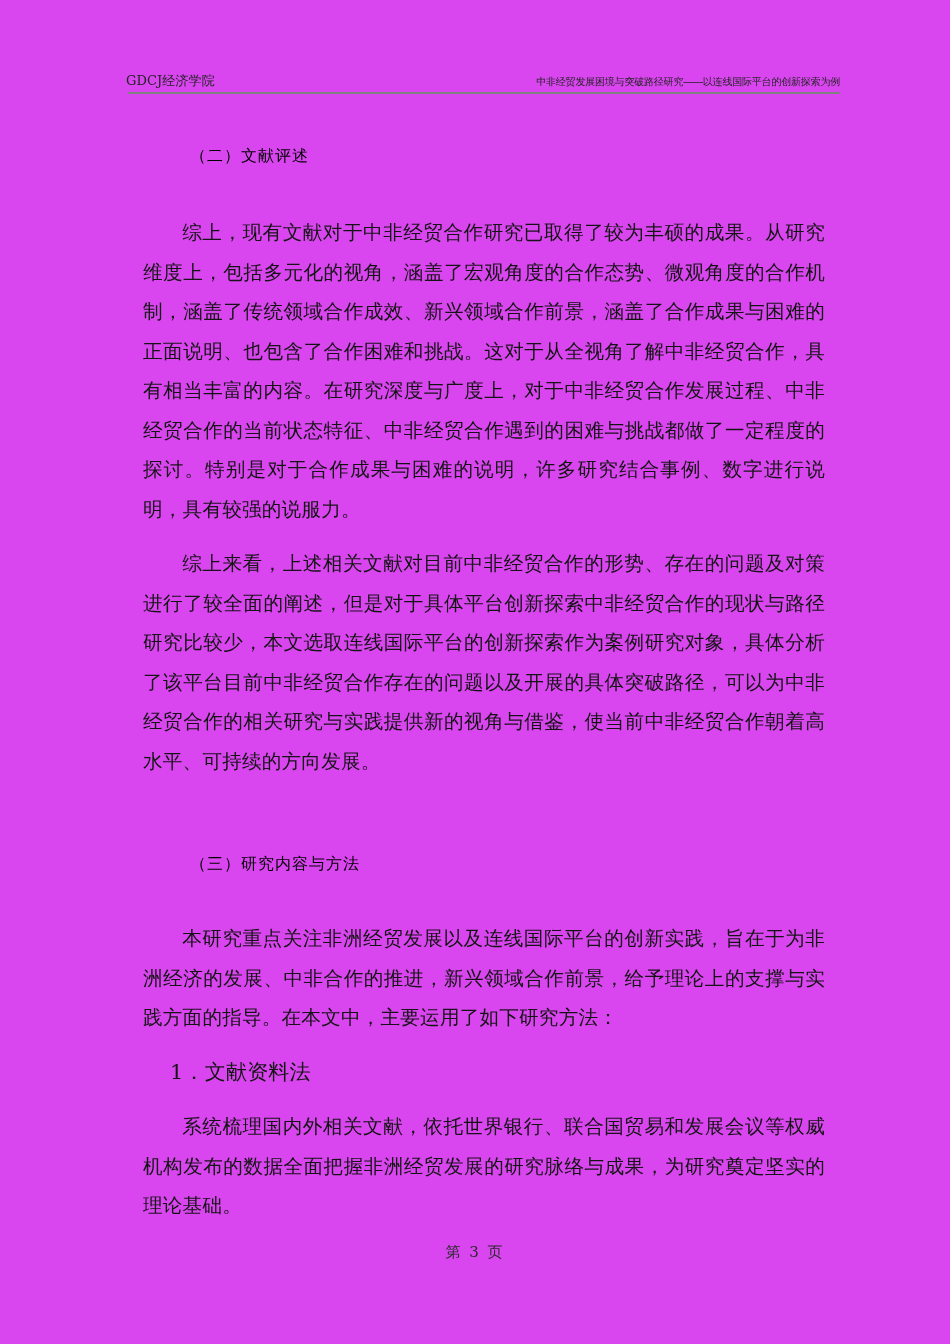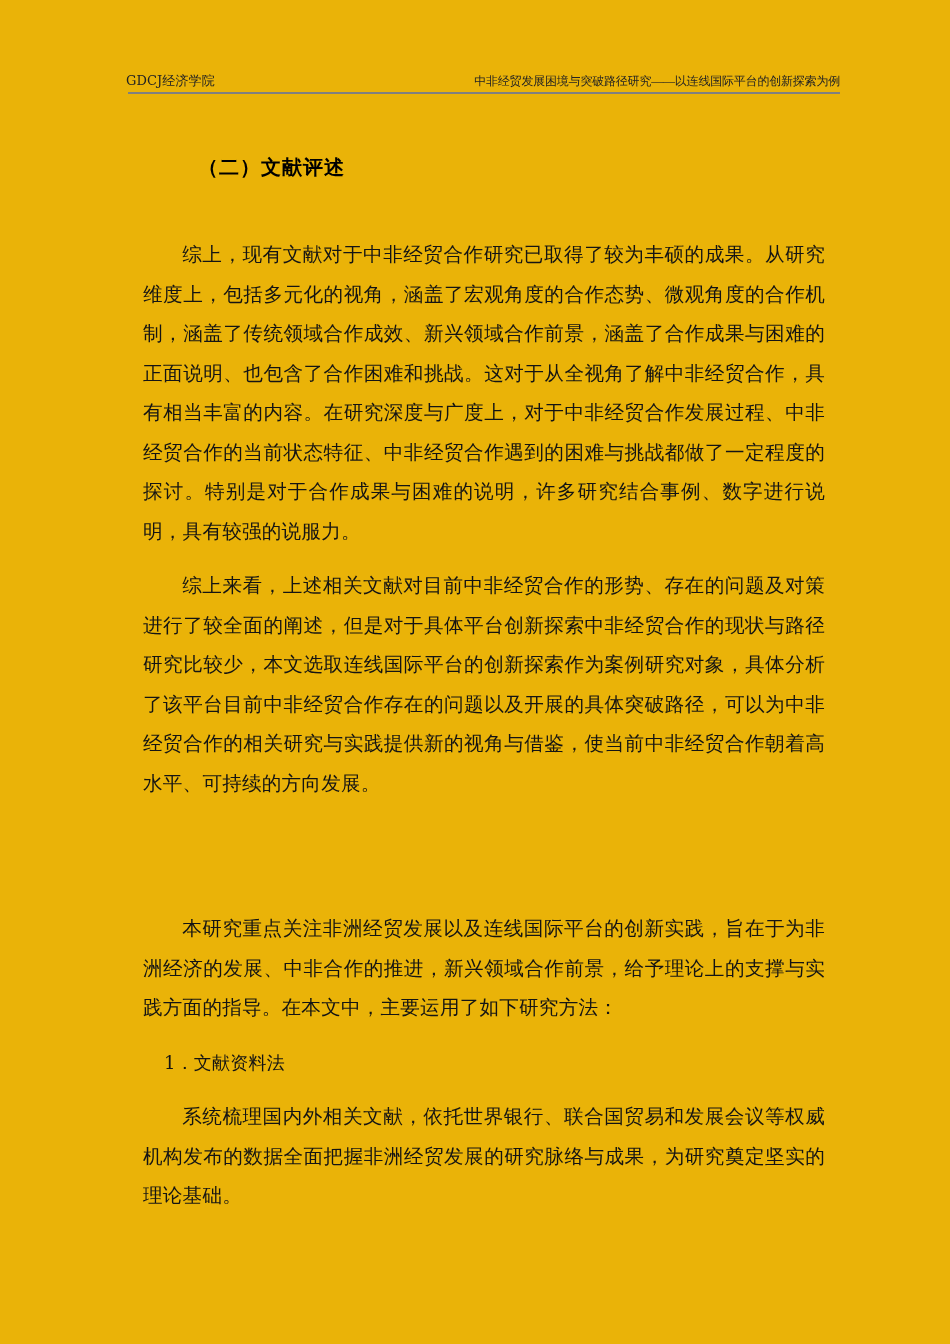--- a/index.html
+++ b/index.html
@@ -13,21 +13,21 @@
     font-family: "DejaVu Serif", "Liberation Serif", serif;
     color: #1a1a1a;
     -webkit-font-smoothing: antialiased;
   }
 
   .page {
     position: relative;
     width: 950px;
     height: 1344px;
     box-sizing: border-box;
-    background: #eab308;
+    background: #d946ef;
     overflow: hidden;
   }
 
   
   .page-header {
     position: absolute;
     left: 126px;
     right: 110px;
     top: 72px;
     height: 26px;
@@ -37,22 +37,22 @@
     font-size: 13.5px;
     color: #232323;
     letter-spacing: 0.1px;
     white-space: nowrap;
   }
   .header-left {
     font-family: "DejaVu Serif", "Liberation Serif", serif;
     font-size: 13px;
   }
   .header-right {
-    font-size: 12px;
-    font-family: Liberation Serif, serif;
+    font-size: 10px;
+    font-family: Liberation Sans, sans-serif;
     letter-spacing: -0.2px;
     margin-left: 20px;
   }
   .header-rule {
     position: absolute;
     left: 128px;
     right: 110px;
     top: 92px;
     height: 0;
     border-top: 2px solid #808080;
@@ -61,24 +61,24 @@
   
   .content {
     position: absolute;
     left: 128px;
     top: 140px;
     width: 712px;
   }
 
   h2.section-title {
     font-family: "DejaVu Sans", "Liberation Sans", sans-serif;
-    font-size: 20px;
-    font-weight: 700;
+    font-size: 16px;
+    font-weight: 400;
     color: #000000;
-    margin: 12px;
+    margin: 4px;
     padding: 0;
     letter-spacing: 1px;
     text-indent: 58px;
     line-height: 1.5;
   }
 
   .gap-after-title { height: 26px; }
   .gap-before-title { height: 52px; }
   .gap-after-title-2 { height: 24px; }
 
@@ -91,21 +91,21 @@
     color: #141414;
     text-align: justify;
     text-justify: inter-character;
     text-indent: 2em;
     letter-spacing: 0.2px;
   }
   p.method-label {
     margin: 0;
     padding: 0;
     font-family: "DejaVu Serif", "Liberation Serif", serif;
-    font-size: 18px;
+    font-size: 21px;
     line-height: 39.5px;
     color: #141414;
     text-indent: 2em;
     text-align: left;
     letter-spacing: 0.2px;
   }
 
   
   p.body-text:last-line { text-align: left; }
 
@@ -136,23 +136,27 @@
 
   <div class="content">
 
     <h2 class="section-title">（二）文献评述</h2>
     <div class="gap-after-title"></div>
 
     <p class="body-text">综上，现有文献对于中非经贸合作研究已取得了较为丰硕的成果。从研究维度上，包括多元化的视角，涵盖了宏观角度的合作态势、微观角度的合作机制，涵盖了传统领域合作成效、新兴领域合作前景，涵盖了合作成果与困难的正面说明、也包含了合作困难和挑战。这对于从全视角了解中非经贸合作，具有相当丰富的内容。在研究深度与广度上，对于中非经贸合作发展过程、中非经贸合作的当前状态特征、中非经贸合作遇到的困难与挑战都做了一定程度的探讨。特别是对于合作成果与困难的说明，许多研究结合事例、数字进行说明，具有较强的说服力。</p>
     <p class="body-text">综上来看，上述相关文献对目前中非经贸合作的形势、存在的问题及对策进行了较全面的阐述，但是对于具体平台创新探索中非经贸合作的现状与路径研究比较少，本文选取连线国际平台的创新探索作为案例研究对象，具体分析了该平台目前中非经贸合作存在的问题以及开展的具体突破路径，可以为中非经贸合作的相关研究与实践提供新的视角与借鉴，使当前中非经贸合作朝着高水平、可持续的方向发展。</p>
 
     <div class="gap-before-title"></div>
+    <h2 class="section-title">（三）研究内容与方法</h2>
     <div class="gap-after-title-2"></div>
 
     <p class="body-text">本研究重点关注非洲经贸发展以及连线国际平台的创新实践，旨在于为非洲经济的发展、中非合作的推进，新兴领域合作前景，给予理论上的支撑与实践方面的指导。在本文中，主要运用了如下研究方法：</p>
 
     <p class="method-label">1．文献资料法</p>
     <p class="body-text">系统梳理国内外相关文献，依托世界银行、联合国贸易和发展会议等权威机构发布的数据全面把握非洲经贸发展的研究脉络与成果，为研究奠定坚实的理论基础。</p>
 
   </div>
 
+  <div class="page-footer">
+    <span class="pgnum">第 3 页</span>
+  </div>
 
 </div>
 
 </body></html>

